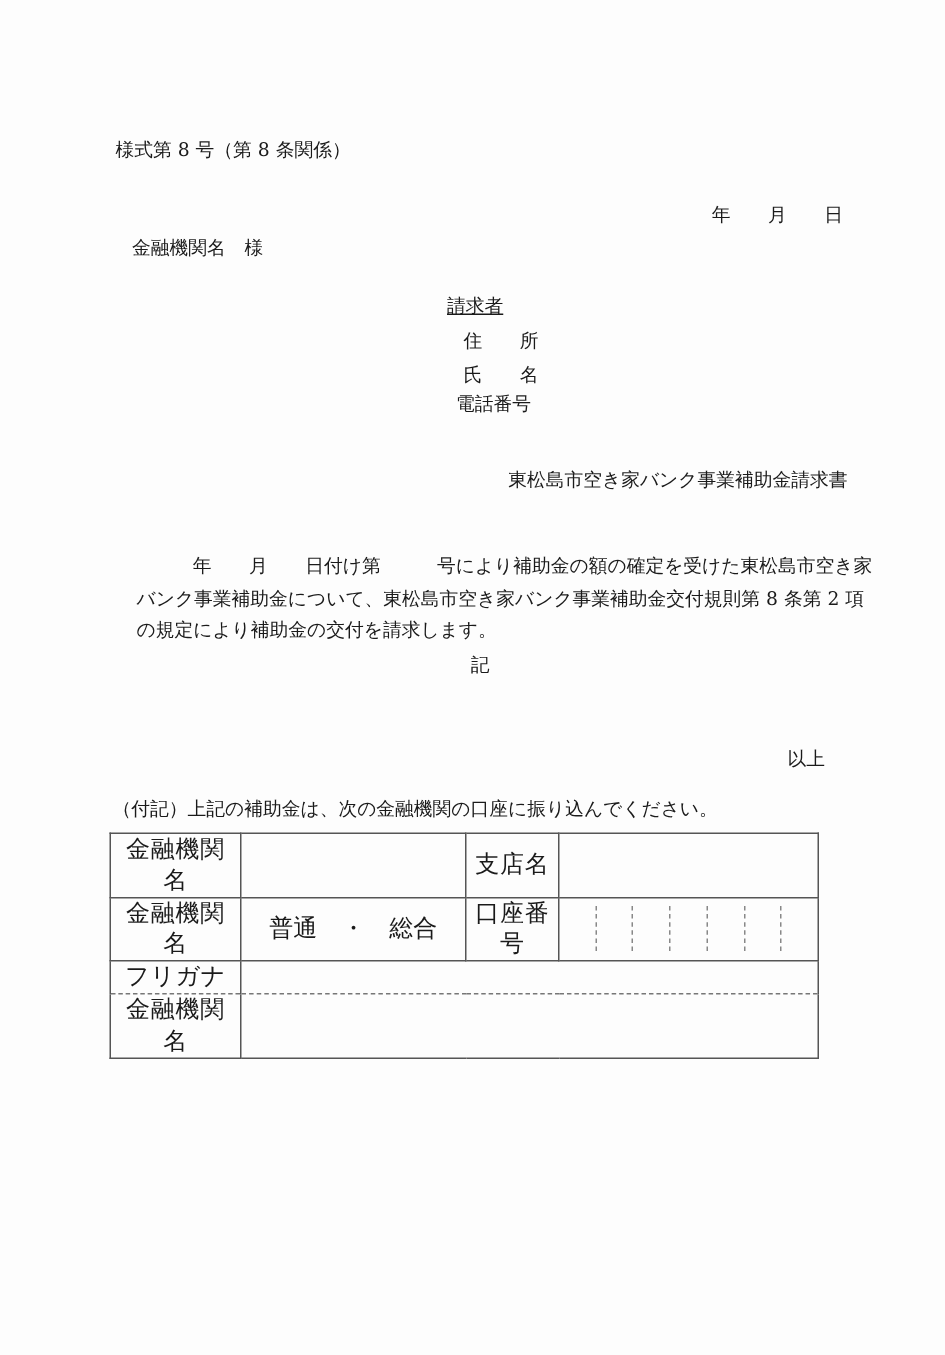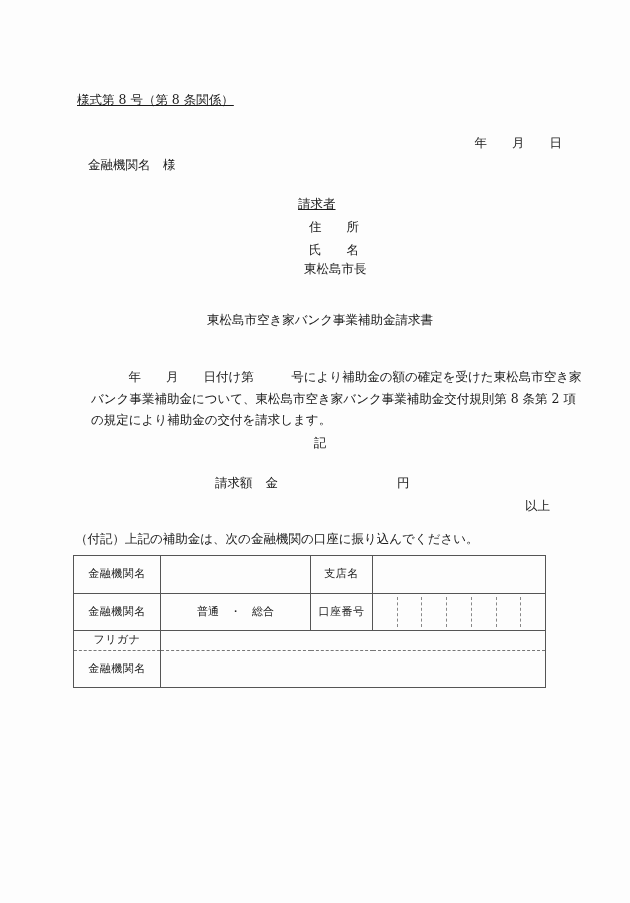--- a/index.html
+++ b/index.html
@@ -10,30 +10,30 @@
     margin: 0 auto;
     background: #fdfdfd;
     color: #1a1a1a;
     font-family: "DejaVu Serif", "Liberation Serif", serif;
     font-size: 12.5px;
     line-height: 1.3;
     overflow: hidden;
   }
   .abs { position: absolute; white-space: pre; }
 
-  .form-number   { left: 77px;  top: 92px; text-decoration: underline; }
+  .form-number   { left: 77px;  top: 92px; }
   .date-line     { right: 68px; top: 135px; text-align: right; }
   .addressee     { left: 88px;  top: 157px; }
 
   .requester-label { left: 298px; top: 196px; text-decoration: underline; }
   .address-label   { left: 309px; top: 219px; }
   .name-label      { left: 309px; top: 242px; }
   .phone-label     { left: 304px; top: 261px; }
 
-  .doc-title { left: 75px; top: 312px; width: 490px; text-align: center; white-space: pre; }
+  .doc-title { left: 75px; top: 312px; width: 490px; text-align: right; white-space: pre; }
 
   .body-text {
     position: absolute;
     left: 75px; top: 350px; width: 492px;
     line-height: 21.7px;
     text-align: left;
     margin: 16px;
   }
 
   .section-marker { left: 75px; top: 435px; width: 490px; text-align: center; }
@@ -44,21 +44,21 @@
 
   .closing { right: 80px; top: 498px; }
   .note    { left: 75px;  top: 531px; text-align: center; }
 
   .bank-table {
     position: absolute;
     left: 73px; top: 555px;
     width: 472px;
     border-collapse: collapse;
     table-layout: fixed;
-    font-size: 11px;
+    font-size: 16px;
     color: #1a1a1a;
   }
   .bank-table td { border: 1px solid #555; padding: 0 2px; vertical-align: middle; }
   .bank-table td.lbl { text-align: center; letter-spacing: 0.5px; }
   .bank-table td.ctr { text-align: center; }
   .r1 td { height: 37px; }
   .r2 td { height: 36px; }
   .r3 td { height: 19px; border-bottom: 1px dashed #777; }
   .r4 td { height: 36px; border-top: none; }
 
@@ -74,34 +74,28 @@
 
   <div class="abs form-number">様式第 8 号（第 8 条関係）</div>
 
   <div class="abs date-line">年　　月　　日</div>
 
   <div class="abs addressee">金融機関名　様</div>
 
   <div class="abs requester-label">請求者</div>
   <div class="abs address-label">住　　所</div>
   <div class="abs name-label">氏　　名</div>
-  <div class="abs phone-label">東松島市長</div>
+  <div class="abs phone-label">電話番号</div>
 
   <div class="abs doc-title">東松島市空き家バンク事業補助金請求書</div>
 
   <p class="body-text">　　　年　　月　　日付け第　　　号により補助金の額の確定を受けた東松島市空き家バンク事業補助金について、東松島市空き家バンク事業補助金交付規則第 8 条第 2 項の規定により補助金の交付を請求します。</p>
 
   <div class="abs section-marker">記</div>
 
-  <div class="abs amount-line">
-    <span>請求額</span>
-    <span class="amount-currency">金</span>
-    <span class="amount-blank"></span>
-    <span>円</span>
-  </div>
 
   <div class="abs closing">以上</div>
 
   <div class="abs note">（付記）上記の補助金は、次の金融機関の口座に振り込んでください。</div>
 
   <table class="bank-table">
     <colgroup>
       <col style="width:87px">
       <col style="width:150px">
       <col style="width:62px">

